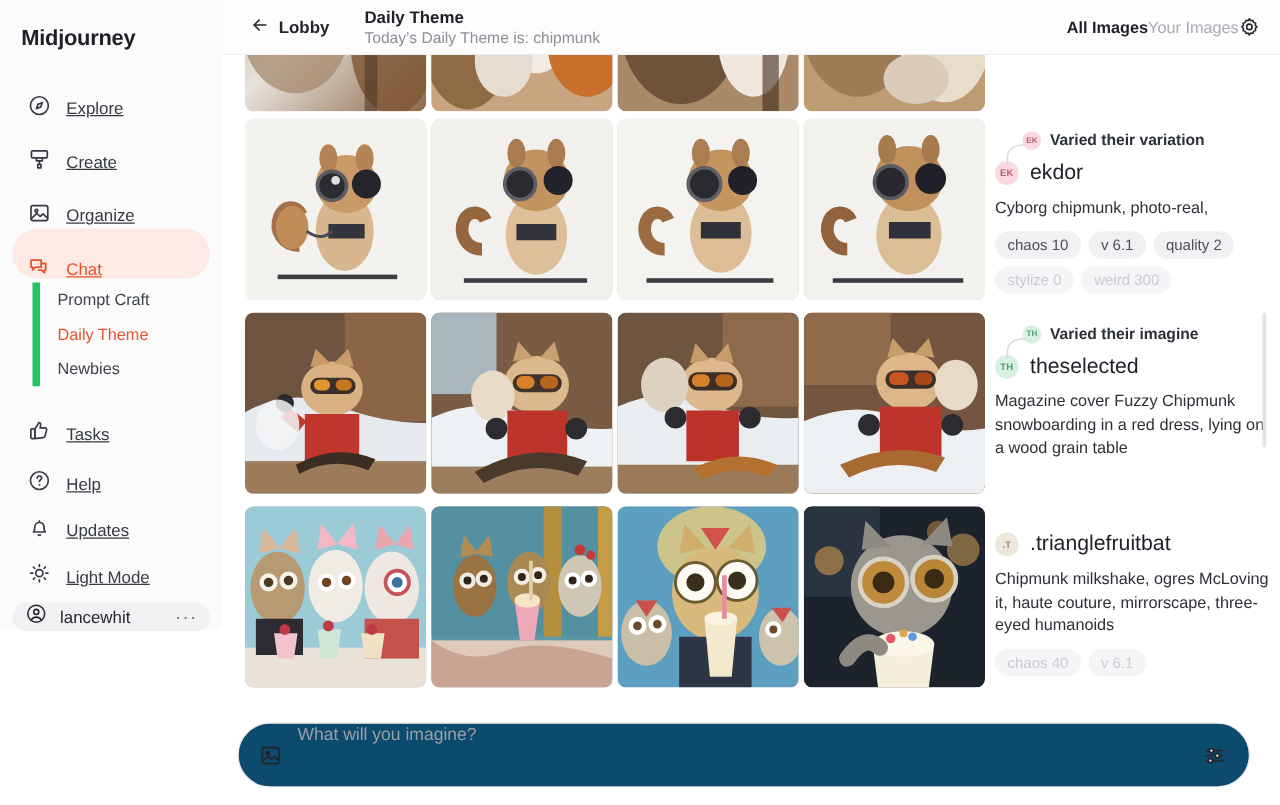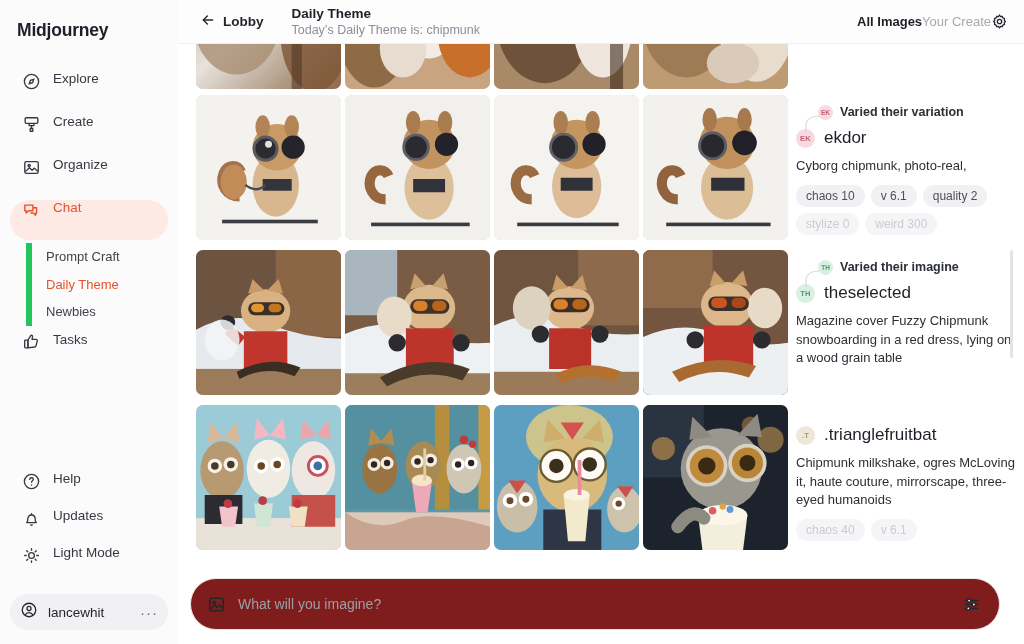--- a/index.html
+++ b/index.html
@@ -7,39 +7,40 @@
     width: 1024px; height: 644px;
     overflow: hidden;
     background: #ffffff;
     font-family: "Liberation Sans", sans-serif;
     -webkit-font-smoothing: antialiased;
   }
   .app { display: flex; width: 1024px; height: 644px; position: relative; }
 
   
   .sidebar {
-    width: 178px; height: 644px; flex: 0 0 178px;
+    width: 178px; height: 504px; flex: 0 0 178px;
     background: #fbfbfc;
     display: flex; flex-direction: column;
     padding: 0;
     position: relative;
   }
   .brand {
     font-size: 17.5px; font-weight: 700; color: #1d2027;
     letter-spacing: -0.2px;
     padding: 20px 0 0 17px;
     height: 58px;
   }
   .nav-top { margin-top: 10px; }
   .nav-item {
-    display: flex; align-items: flex-start; gap: 12px;
+    display: flex; align-items: flex-end; gap: 12px;
     height: 40px; margin: 3px 10px; padding: 0 11px;
     border-radius: 20px;
     color: #353941; font-size: 13.5px;
     cursor: pointer;
+    text-decoration: underline;
   }
   .nav-item .ico { width: 20px; height: 20px; display:flex; align-items:center; justify-content:center; flex:0 0 20px; }
   .nav-item svg { display: block; }
   .nav-item.active {
     background: #fdeae5;
     color: #e8512d;
   }
   .subnav { margin: 2px 0 6px 26px; padding-left: 14px; border-left: 6px solid #22c55e; }
   .sub-item {
     font-size: 13px; color: #3f434b;
@@ -131,23 +132,23 @@
   .tag {
     background: #f1f1f4; color: #4b4f57;
     border-radius: 13px; padding: 4px 10px; font-size: 12px;
     white-space: nowrap;
   }
   .tag.faded { color: #c9ccd2; background: #f5f5f7; }
 
   
   .prompt-bar {
     position: absolute; left: 190px; right: 24px; bottom: 14px;
-    height: 52px; background: #7f1d1d;
+    height: 52px; background: #0c4a6e;
     border: 1px solid #e8e8eb; border-radius: 26px;
-    display: flex; align-items: center; gap: 12px;
+    display: flex; gap: 12px;
     padding: 0 18px 0 16px;
     z-index: 40;
   }
   .prompt-bar .ph { flex: 1 1 auto; font-size: 14px; color: #9c9fa7; }
   .prompt-bar .ico-btn { cursor: pointer; display: flex; align-items: center; }
   .bottom-fade {
     position: absolute; left: 178px; right: 0; bottom: 0; height: 86px;
     background: linear-gradient(to bottom, rgba(255,255,255,0) 0%, #ffffff 42%);
     z-index: 35; pointer-events: none;
   }
@@ -291,21 +292,21 @@
         <span>Lobby</span>
       </div>
 
       <div class="title-block">
         <div class="title-main">Daily Theme</div>
         <div class="title-sub">Today’s Daily Theme is: chipmunk</div>
       </div>
 
       <div class="hdr-right">
         <div class="tab active">All Images</div>
-        <div class="tab">Your Create</div>
+        <div class="tab">Your Images</div>
         <div class="gear">
           <svg width="17" height="17" viewBox="0 0 24 24" fill="none" stroke="#23262d" stroke-width="1.8" stroke-linejoin="round">
             <circle cx="12" cy="12" r="3.1"></circle>
             <path d="M12 2.8 13.3 5l2.5-.4 1 2.3 2.3 1-.4 2.5 1.8 1.6-1.8 1.6.4 2.5-2.3 1-1 2.3-2.5-.4L12 21.2 10.7 19l-2.5.4-1-2.3-2.3-1 .4-2.5L3.5 12l1.8-1.6-.4-2.5 2.3-1 1-2.3 2.5.4z"></path>
           </svg>
         </div>
       </div>
     </div>
 
     <div class="content">

